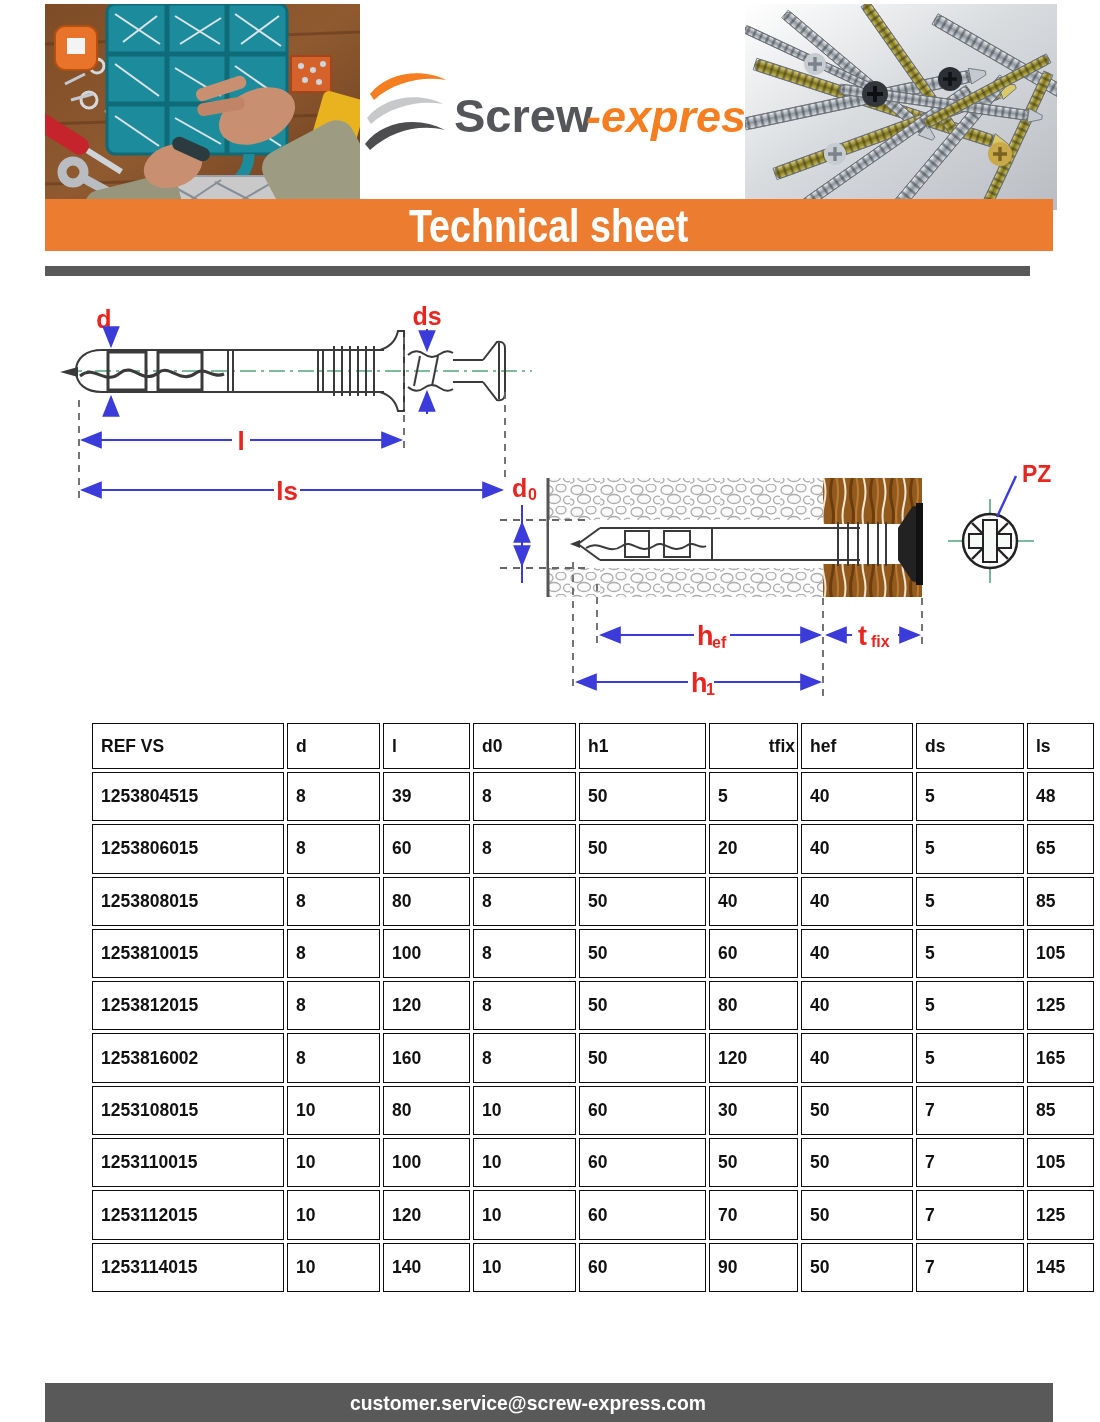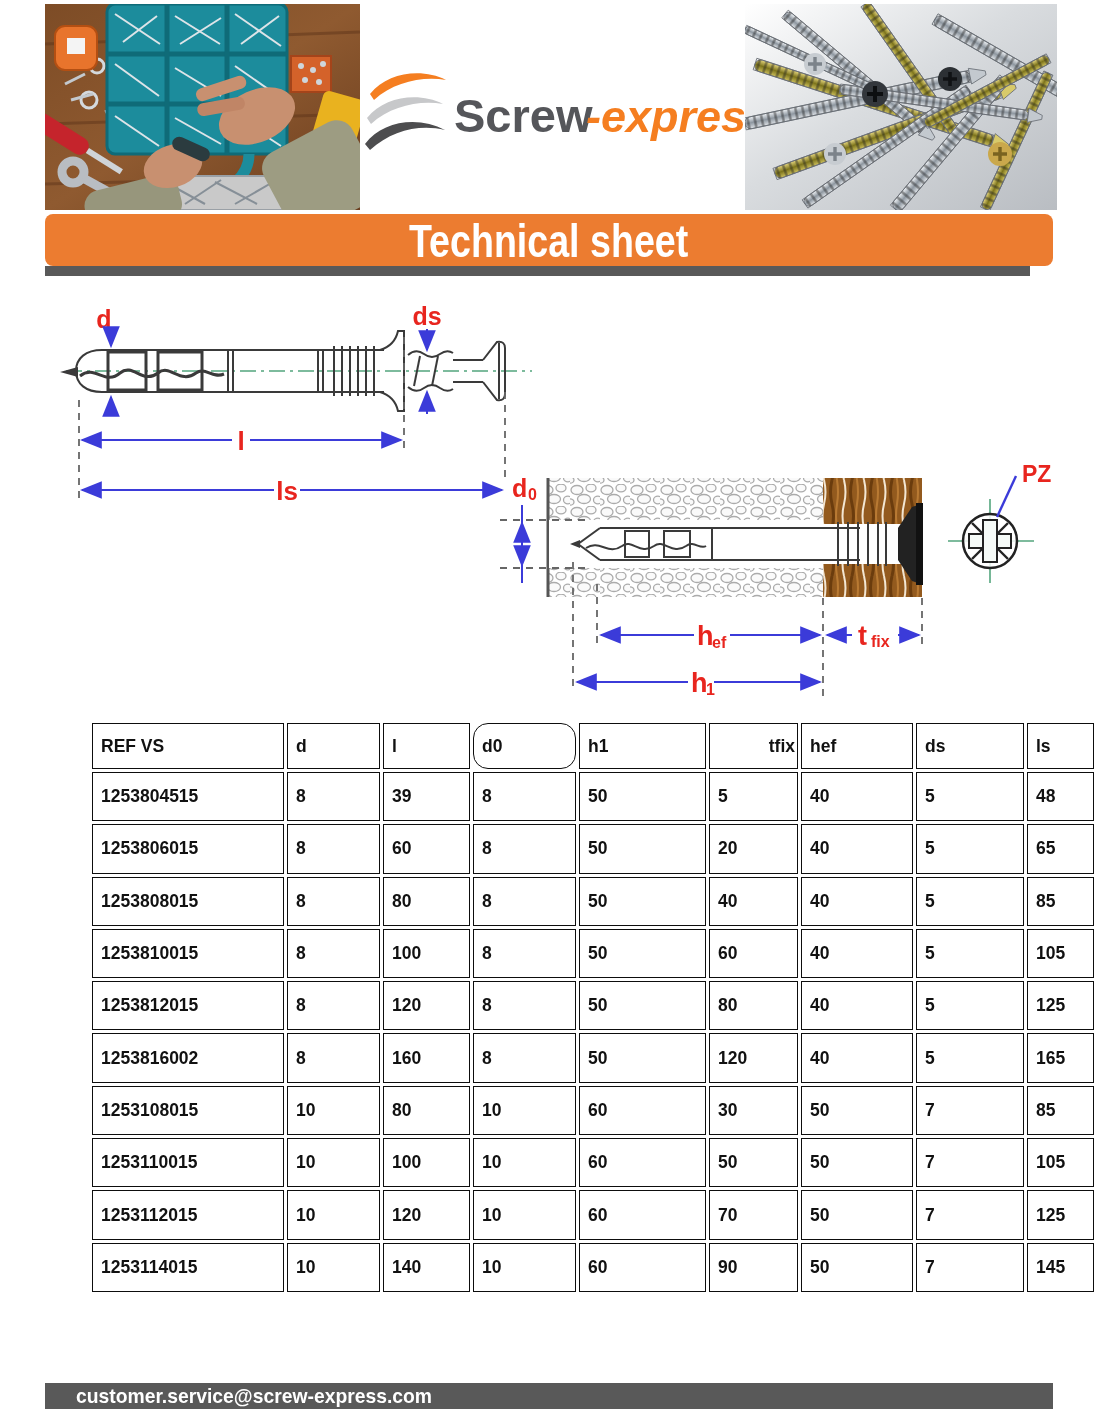--- a/index.html
+++ b/index.html
@@ -6,41 +6,41 @@
   .page{position:relative;width:1100px;height:1422px;background:#fff;overflow:hidden;
         font-family:"Liberation Sans","DejaVu Sans",sans-serif;}
 
   
   .photo{position:absolute;top:4px;height:206px;overflow:hidden;}
   .photo-left{left:45px;width:315px;}
   .photo-right{left:745px;width:312px;}
   .logo-wrap{position:absolute;left:362px;top:66px;width:382px;height:96px;}
 
   
-  .banner{position:absolute;left:45px;top:214px;width:1008px;height:52px;background:#EC7C30;
-          display:flex;align-items:center;justify-content:center;border-radius:8px;}
+  .banner{position:absolute;left:45px;top:199px;width:1008px;height:52px;background:#EC7C30;
+          display:flex;align-items:center;justify-content:center;}
   .banner span{color:#fff;font-weight:bold;font-size:47px;letter-spacing:0px;
                transform:scaleX(0.8);transform-origin:center;white-space:nowrap;}
   .banner-strip{position:absolute;left:45px;top:266px;width:985px;height:10px;background:#595959;}
 
   
   .diagram{position:absolute;left:45px;top:285px;width:1015px;height:430px;}
 
   
   table.spec{position:absolute;left:89px;top:720px;width:870px;height:575px;
              border-collapse:separate;border-spacing:3px;table-layout:fixed;
              background:#fff;}
   table.spec th,table.spec td{border:1.6px solid #0d0d0d;color:#111;
              font-weight:bold;font-size:17.5px;text-align:left;
              padding:2px 2px 2px 8px;vertical-align:middle;background:#fff;}
   table.spec th{height:40px;}
 
   
-  .footer{position:absolute;left:45px;top:1383px;width:1008px;height:26px;background:#595959;
-          display:flex;align-items:center;justify-content:flex-start;padding-right:72px;
+  .footer{position:absolute;left:45px;top:1383px;width:1008px;height:39px;background:#595959;
+          display:flex;align-items:center;justify-content:center;padding-right:72px;
           box-sizing:border-box;}
   .footer span{color:#fff;font-weight:bold;font-size:21px;transform:scaleX(0.92);
                transform-origin:right center;white-space:nowrap;}
 
   
   .ink{stroke:#3a3a3a;stroke-width:2;fill:none;}
   .ink3{stroke:#3a3a3a;stroke-width:3;fill:none;}
   .dash{stroke:#666;stroke-width:1.8;fill:none;stroke-dasharray:7 6;}
   .dim{stroke:#3B3BD9;stroke-width:2;fill:none;}
   .cl{stroke:#53A57D;stroke-width:1.6;fill:none;stroke-dasharray:16 5 3 5;}
@@ -430,21 +430,21 @@
       </g>
     </svg>
   </div>
 
   <table class="spec">
       <thead>
         <tr>
           <th style="width: 180px;">REF VS</th>
           <th style="width: 81px;">d</th>
           <th style="width: 75px;">l</th>
-          <th style="width: 91px; border-radius: 15px;">d0</th>
+          <th style="width: 91px;">d0</th>
           <th style="width: 115px;">h1</th>
           <th style="width: 77px; text-align: right;">tfix</th>
           <th style="width: 100px;">hef</th>
           <th style="width: 96px;">ds</th>
           <th style="width: 55px;">ls</th>
         </tr>
       </thead>
       <tbody>
         <tr>
           <td>1253804515</td>

